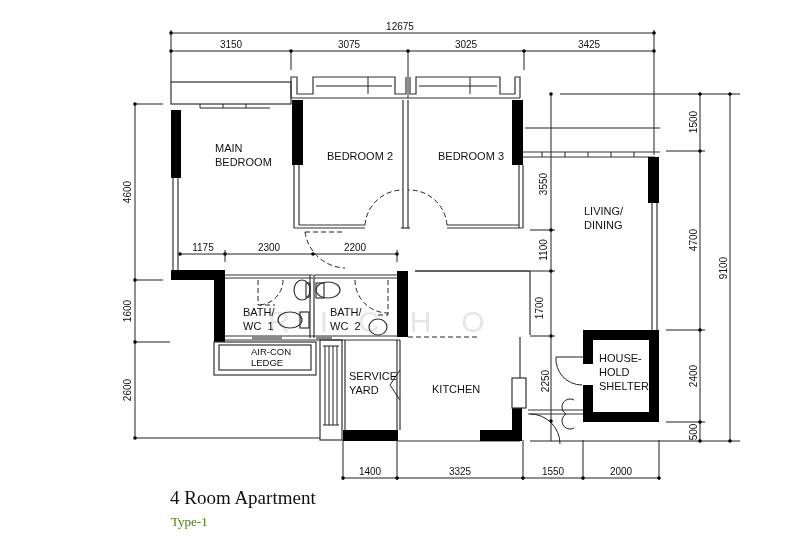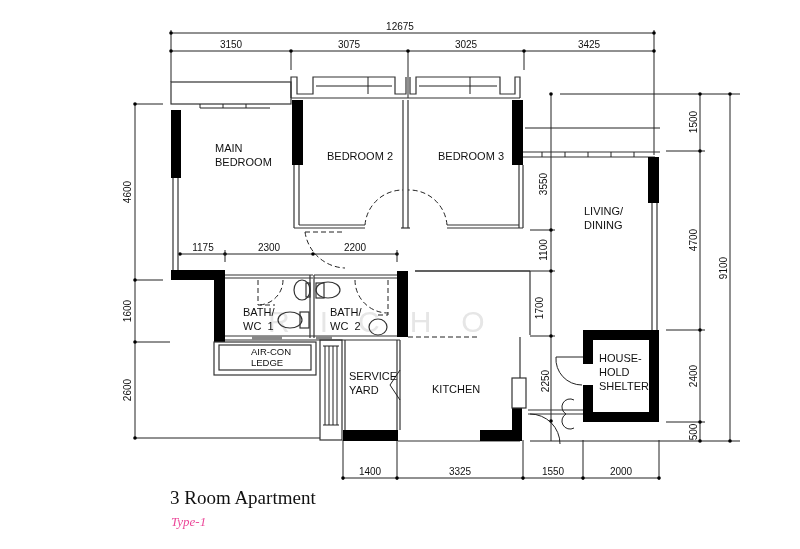--- a/index.html
+++ b/index.html
@@ -7,21 +7,21 @@
     #plan { position: absolute; left: 0; top: 0; width: 800px; height: 549px; }
     .dimtext { font-family: "Liberation Sans", sans-serif; font-size: 10px; fill: #111; }
     .roomtext { font-family: "Liberation Sans", sans-serif; font-size: 11px; fill: #111; }
     .ln { stroke: #222; stroke-width: 1; fill: none; }
     .ln2 { stroke: #333; stroke-width: 1.2; fill: none; }
     .wall { fill: #000; }
     .dash { stroke: #222; stroke-width: 1; fill: none; stroke-dasharray: 5 3; }
     .dot { fill: #000; }
     .wm { font-family: "Liberation Sans", sans-serif; font-size: 30px; fill: #e6e6e6; letter-spacing: 30px; }
     .title { position: absolute; left: 170px; top: 487px; font-family: "Liberation Serif", serif; font-size: 19px; color: #111; }
-    .subtitle { position: absolute; left: 171px; top: 514px; font-family: "Liberation Serif", serif; font-size: 13px; color: #ec4899; font-style: italic; }
+    .subtitle { position: absolute; left: 171px; top: 514px; font-family: "Liberation Serif", serif; font-size: 13px; color: #4d7c0f; }
   </style>
 </head>
 <body>
 
 <svg id="plan" viewBox="0 0 800 549" xmlns="http://www.w3.org/2000/svg">
 
   <text class="wm" x="268" y="332">RICHO</text>
 
   <g>
     <line class="ln" x1="170" y1="33" x2="655" y2="33"></line>
@@ -269,14 +269,14 @@
     <text class="roomtext" x="251" y="366" style="font-size:9.5px">LEDGE</text>
     <text class="roomtext" x="349" y="380">SERVICE</text>
     <text class="roomtext" x="349" y="394">YARD</text>
     <text class="roomtext" x="432" y="393">KITCHEN</text>
     <text class="roomtext" x="599" y="362">HOUSE-</text>
     <text class="roomtext" x="599" y="376">HOLD</text>
     <text class="roomtext" x="599" y="390">SHELTER</text>
   </g>
 </svg>
 
-<div class="title">3 Room Apartment</div>
+<div class="title">4 Room Apartment</div>
 <div class="subtitle">Type-1</div>
 
 </body></html>

